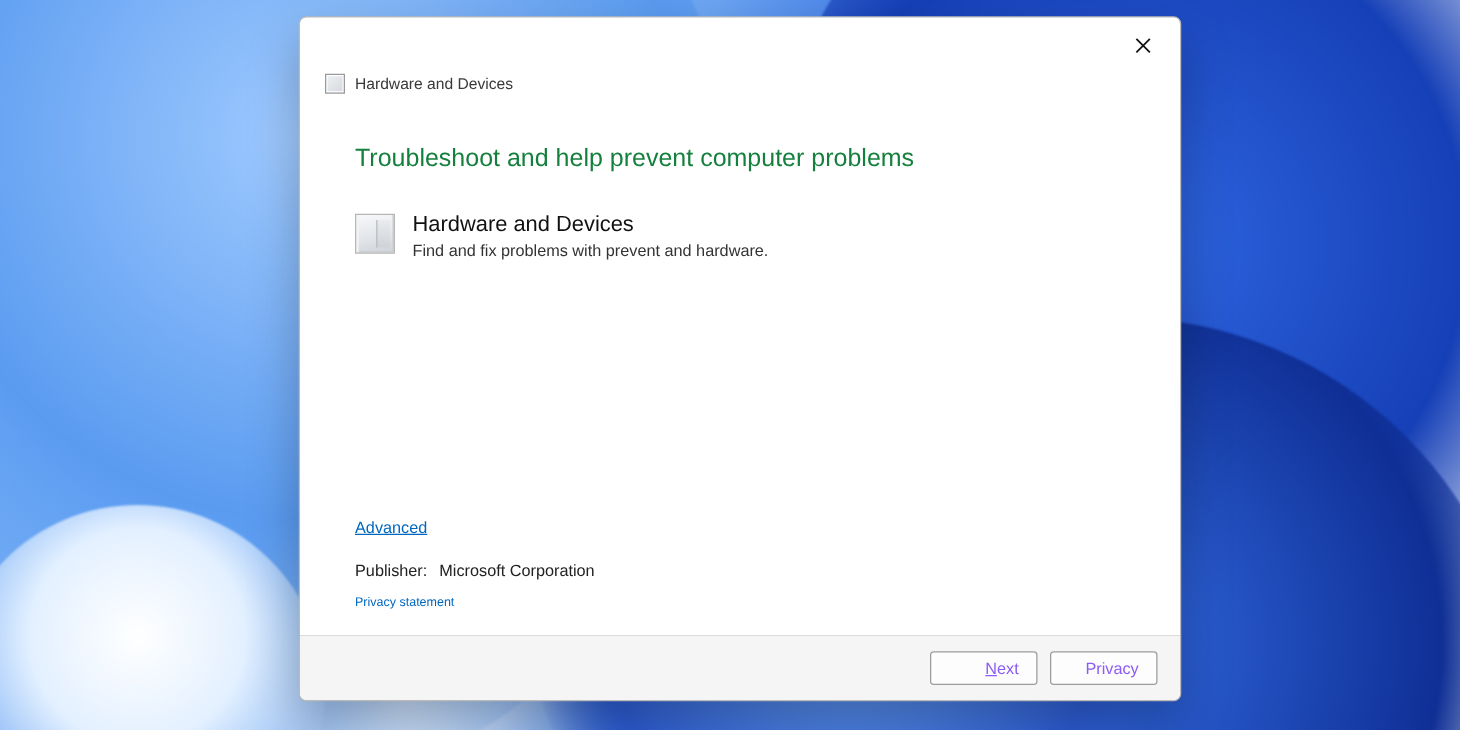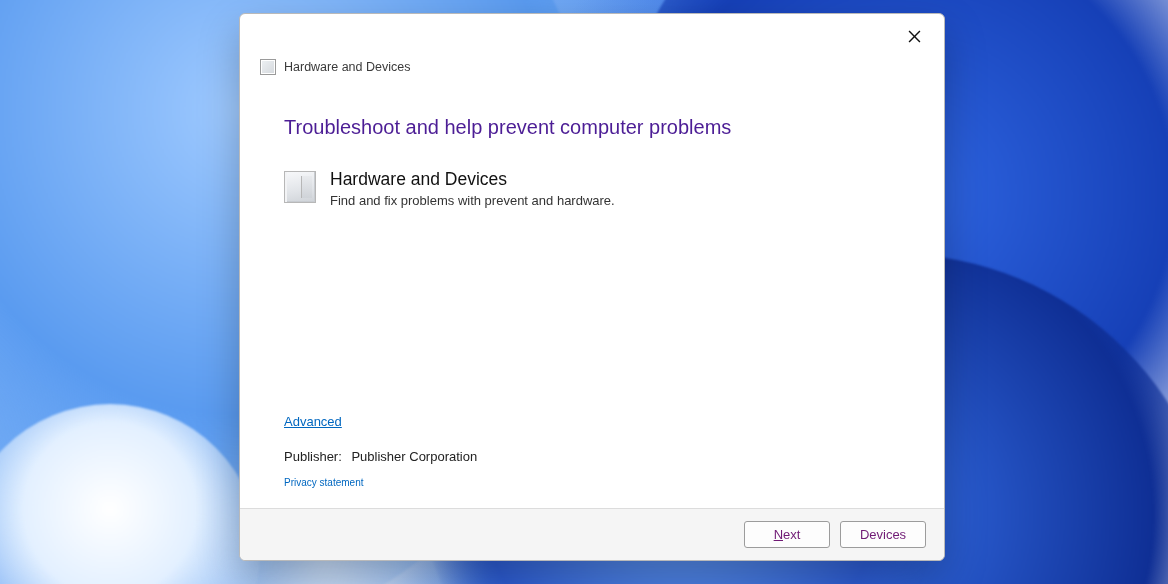--- a/index.html
+++ b/index.html
@@ -78,21 +78,21 @@
     font-size: 12.5px;
     color: #3a3a3a;
   }
 
   .content {
     flex: 1 1 auto;
     padding: 38px 44px 0 44px;
     position: relative;
   }
   .big-heading {
-    color: #4c1d95;
+    color: #15803d;
     font-size: 20px;
     font-weight: 400;
     margin: 0 0 30px 0;
   }
   .item-row {
     display: flex;
     gap: 14px;
     align-items: flex-start;
   }
   .item-icon {
@@ -158,27 +158,27 @@
     gap: 10px;
     border-bottom-left-radius: 6px;
     border-bottom-right-radius: 6px;
   }
   .win-btn {
     min-width: 86px;
     height: 27px;
     padding: 0 14px;
     font-size: 13px;
     font-family: inherit;
-    color: #701a75;
+    color: #8b5cf6;
     background: #fdfdfd;
     border: 1px solid #9c9c9c;
     border-radius: 3px;
     cursor: default;
     line-height: 25px;
-    text-align: center;
+    text-align: right;
   }
   .win-btn .ul { text-decoration: underline; }
 </style>
 </head>
 <body>
 
 <div class="desktop">
   <div class="petal p1"></div>
   <div class="petal p2"></div>
   <div class="petal p3"></div>
@@ -209,27 +209,27 @@
         <div>
           <p class="item-title">Hardware and Devices</p>
           <p class="item-desc">Find and fix problems with prevent and hardware.</p>
         </div>
       </div>
 
       <div class="lower-links">
         <span class="adv-link">Advanced</span>
         <div class="publisher-row">
           <span class="lbl">Publisher:</span>
-          <span>Publisher Corporation</span>
+          <span>Microsoft Corporation</span>
         </div>
         <span class="privacy-link">Privacy statement</span>
       </div>
     </div>
 
     <div class="footer">
       <div class="win-btn">
         <span class="ul">N</span><span>ext</span>
       </div>
-      <div class="win-btn">Devices</div>
+      <div class="win-btn">Privacy</div>
     </div>
 
   </div>
 </div>
 
 </body></html>

